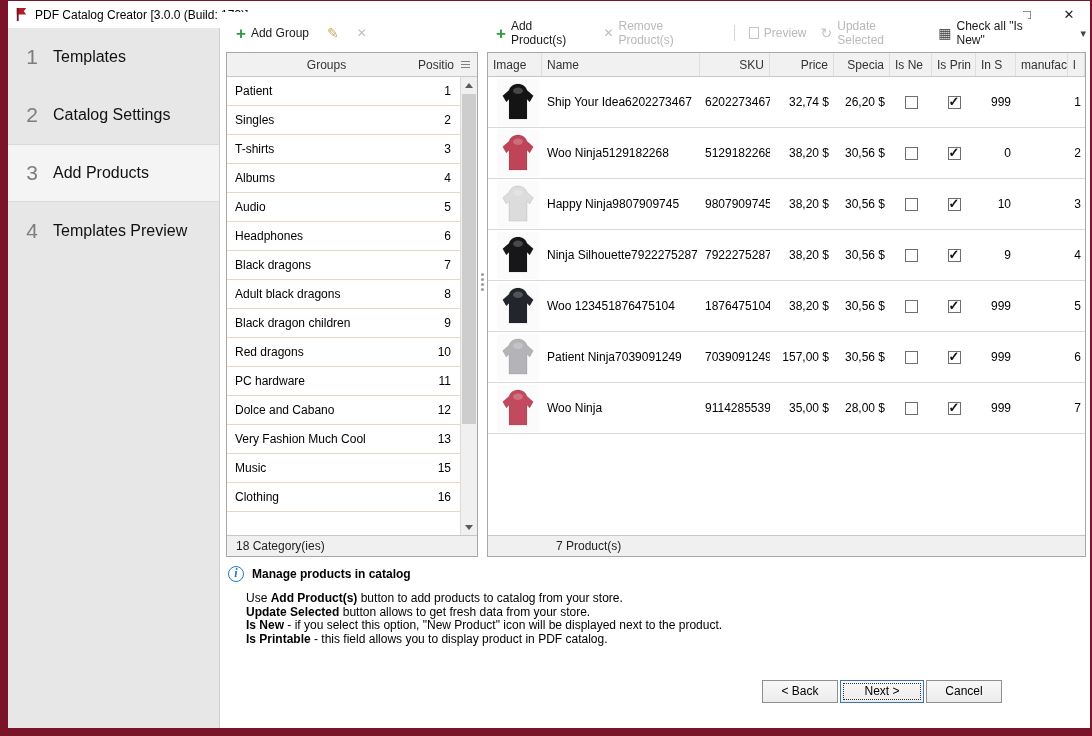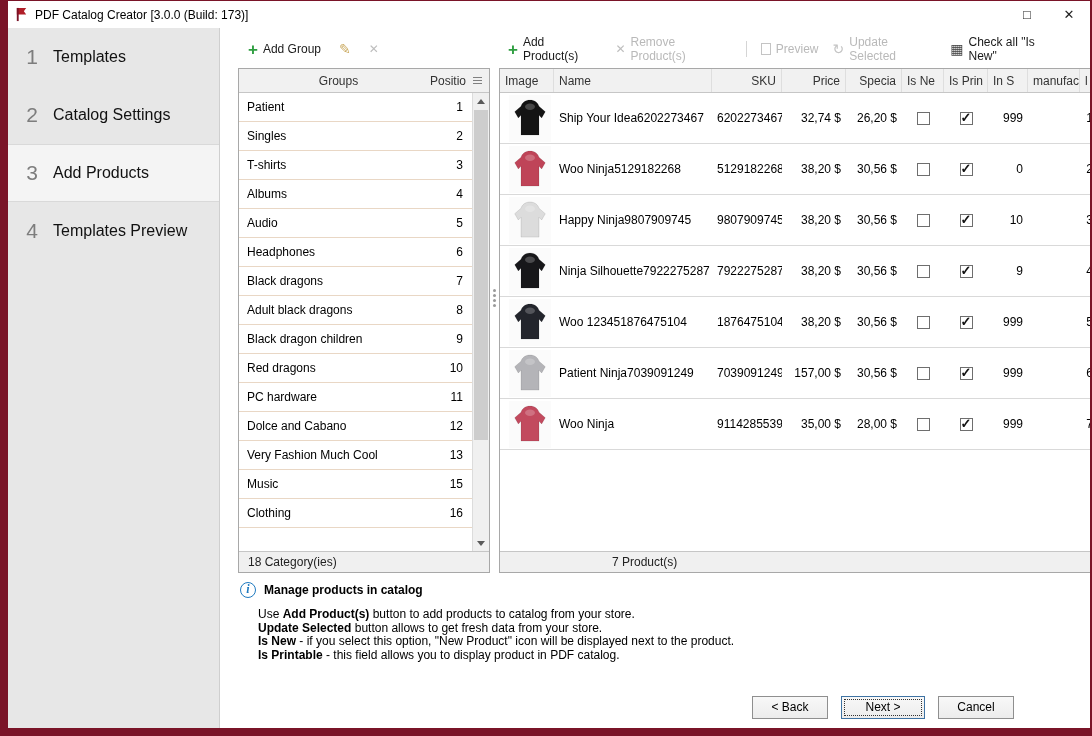--- a/index.html
+++ b/index.html
@@ -21,21 +21,21 @@
   .win-btn { width:42px; height:100%; display:flex; align-items:center; justify-content:center; font-size:13px; color:#222; }
 
   
   .sidebar { position:absolute; left:8px; top:28px; width:212px; height:700px; background:#e7e7e7; border-right:1px solid #cfcfcf; }
   .step { height:58px; display:flex; align-items:center; padding-left:16px; gap:13px; }
   .step-num { font-size:21px; color:#7d7d7d; width:16px; text-align:center; }
   .step-label { font-weight:normal; font-size:16px; color:#111; }
   .step.active { background:#f4f4f4; border-top:1px solid #d9d9d9; border-bottom:1px solid #d9d9d9; }
 
   
-  .main { position:absolute; left:220px; top:28px; width:808px; height:700px; background:#fff;margin-left:12px; }
+  .main { position:absolute; left:220px; top:12px; width:808px; height:700px; background:#fff; }
 
   
   .tbar { position:absolute; top:6px; height:30px; display:flex; align-items:center; }
   .groups-tbar { left:6px; width:252px; gap:18px; padding-left:10px; }
   .products-tbar { left:268px; width:598px; gap:14px; padding-left:8px; }
   .tb-btn { display:inline-flex; align-items:center; gap:5px; color:#1a1a1a; }
   .tb-btn.disabled { color:#b9b9b9; }
   .tb-sep { width:1px; height:16px; background:#d5d5d5; }
   .ic { display:inline-flex; align-items:center; justify-content:center; line-height:1; }
   .plus-ic::before { content:"+"; color:#2f9e41; font-weight:bold; font-size:17px; }
@@ -61,21 +61,21 @@
   .g-body { position:absolute; left:0; top:24px; right:17px; bottom:21px; overflow:hidden; }
   .g-row { height:29px; display:flex; align-items:center; padding:0 9px 0 8px; border-bottom:1px solid #e9d7c5; }
   .g-row .gname { flex:1; }
   .g-scroll { position:absolute; right:0; top:24px; bottom:21px; width:17px; background:#f0f0f0; border-left:1px solid #dcdcdc; }
   .sb-btn { position:absolute; left:0; width:16px; height:16px; display:flex; align-items:center; justify-content:center; }
   .sb-up { top:0; } .sb-down { bottom:0; }
   .tri-up { width:0; height:0; border-left:4px solid transparent; border-right:4px solid transparent; border-bottom:5px solid #5a5a5a; }
   .tri-down { width:0; height:0; border-left:4px solid transparent; border-right:4px solid transparent; border-top:5px solid #5a5a5a; }
   .sb-thumb { position:absolute; left:1px; width:14px; top:17px; height:72%; background:#cdcdcd; }
   .panel-status { position:absolute; left:0; right:0; bottom:0; height:21px; background:#f0f0f0; border-top:1px solid #c6c6c6; line-height:20px; padding-left:9px; color:#222; }
-  .products-panel .panel-status { padding-left:112px; }
+  .products-panel .panel-status { padding-left:68px; }
 
   
   .p-header { height:24px; background:#f1f1f1; border-bottom:1px solid #c6c6c6; display:grid;
               grid-template-columns:54px 158px 70px 64px 56px 42px 44px 40px 52px 1fr; align-items:center; color:#333; overflow:hidden; }
   .p-header span { padding:0 5px; border-right:1px solid #dedede; height:24px; line-height:24px; overflow:hidden; white-space:nowrap; }
   .p-header .num { text-align:right; }
   .p-body { position:absolute; left:0; top:24px; right:0; bottom:21px; overflow:hidden; }
   .p-row { display:grid; grid-template-columns:54px 158px 70px 64px 56px 42px 44px 40px 52px 1fr; align-items:center; height:51px; border-bottom:1px solid #d9d9d9; }
   .p-row > * { padding:0 5px; overflow:hidden; white-space:nowrap; }
   .cell-num { text-align:right; }
@@ -88,21 +88,21 @@
   .checkbox.checked::after { content:"✓"; position:absolute; left:0px; top:-3px; font-size:13px; font-weight:bold; color:#111; }
 
   
   .info-heading { position:absolute; left:8px; top:554px; display:flex; align-items:center; gap:8px; font-weight:bold; }
   .info-icon { width:16px; height:16px; border:1px solid #1f7ac0; border-radius:50%; color:#1f7ac0; display:inline-flex; align-items:center; justify-content:center; }
   .info-icon::after { content:"i"; font-family:"Liberation Serif", serif; font-style:italic; font-weight:bold; font-size:12px; margin-top:-1px; }
   .info-lines { position:absolute; left:26px; top:580px; line-height:13.5px; color:#000; }
   .info-line b { font-weight:bold; }
 
   
-  .footer { position:absolute; left:0; right:0; top:666px; height:26px; display:flex; justify-content:flex-end; align-items:center; gap:13px; padding-right:26px; }
+  .footer { position:absolute; left:0; right:0; top:666px; height:26px; display:flex; justify-content:flex-end; align-items:center; gap:2px; padding-right:26px; }
   .btn { min-width:76px; height:23px; font-family:"Liberation Sans", sans-serif; font-size:12px; background:linear-gradient(#f8f8f8,#ececec); border:1px solid #8f8f8f; color:#000; padding:0 14px; }
   .btn.next { border:1px solid #3f73a3; outline:1px dotted #333; outline-offset:-4px; min-width:84px; }
 </style>
 </head>
 <body>
 
 <div class="app">
 
   <div class="titlebar">
     <span class="app-icon">

